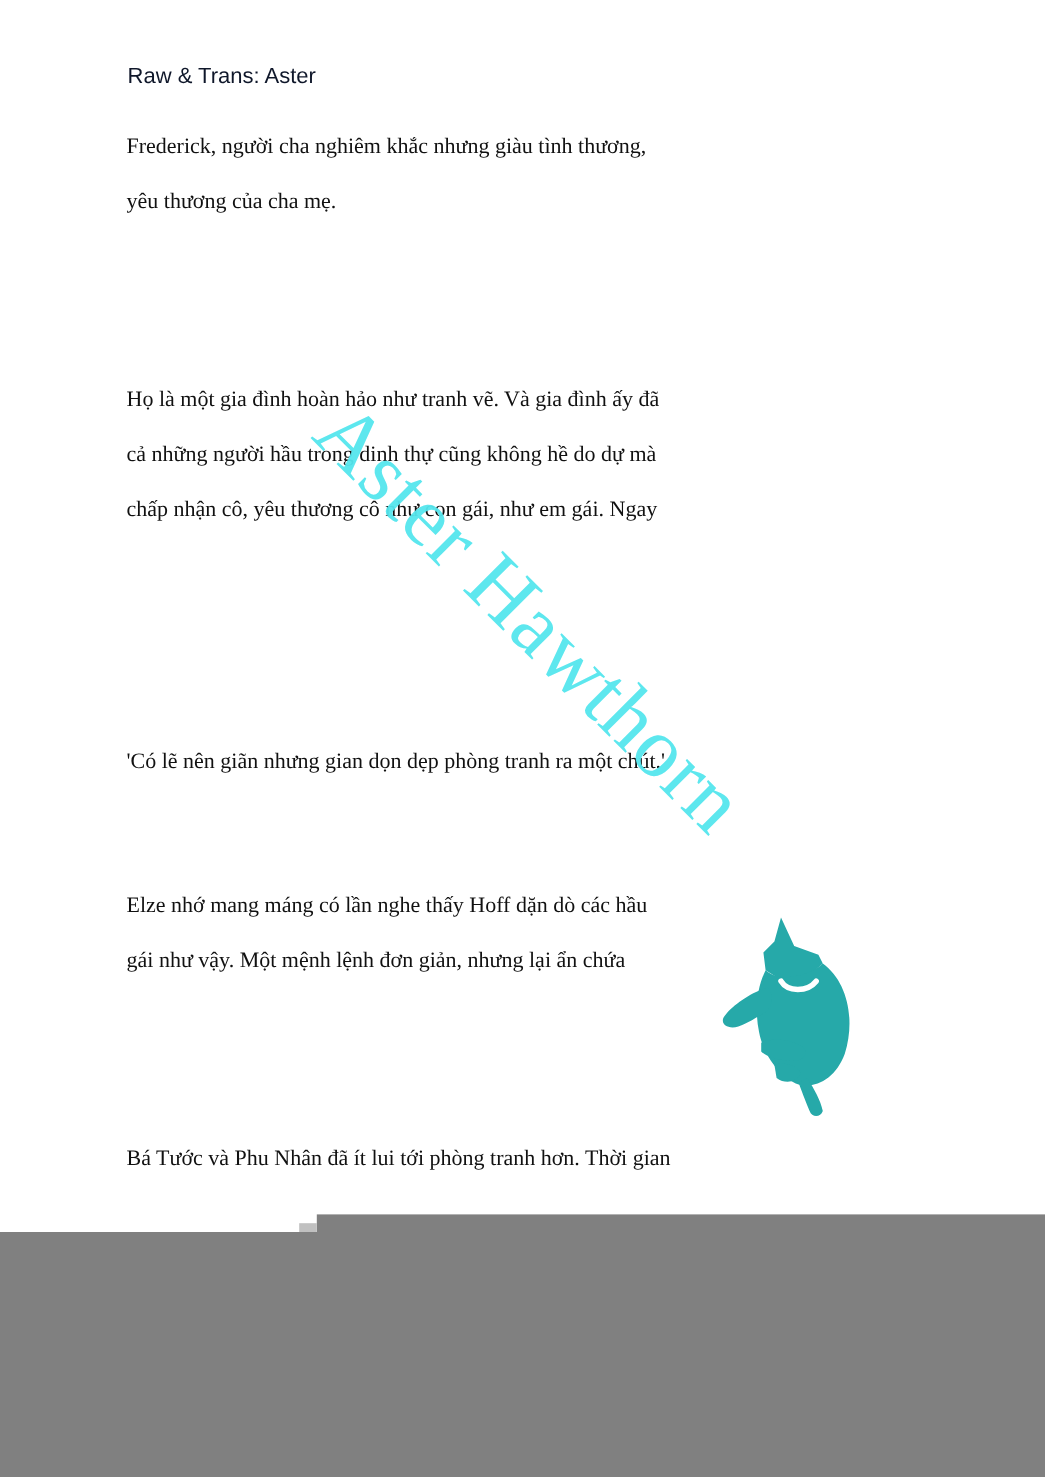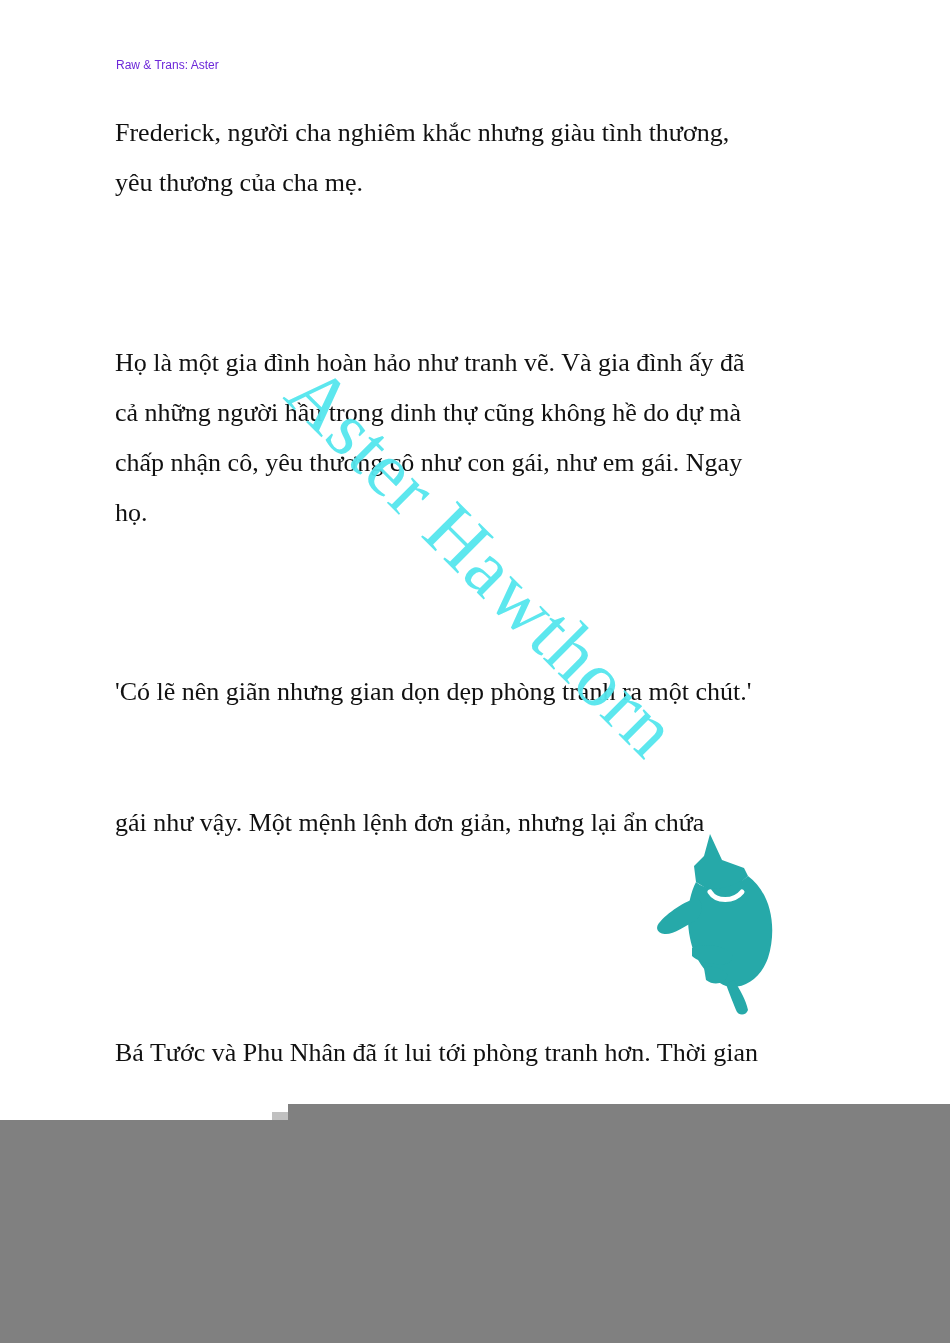--- a/index.html
+++ b/index.html
@@ -12,29 +12,29 @@
       height: 1343px;
       position: relative;
       overflow: hidden;
       background: #ffffff;
     }
     .header {
       position: absolute;
       left: 116px;
       top: 58px;
       font-family: "Liberation Sans", sans-serif;
-      font-size: 12px;
-      color: #6d28d9;
+      font-size: 20px;
+      color: #0f172a;
       white-space: nowrap;
     }
     .para {
       position: absolute;
       left: 115px;
       font-family: "Liberation Serif", serif;
-      font-size: 26px;
+      font-size: 20px;
       color: #111111;
       line-height: 50px;
       white-space: nowrap;
       margin: 0;
     }
     .para .line {
       display: block;
       height: 50px;
     }
     .watermark {
@@ -96,28 +96,28 @@
 
 <div class="para" style="top:108px;">
   <span class="line">Frederick, người cha nghiêm khắc nhưng giàu tình thương,</span>
   <span class="line">yêu thương của cha mẹ.</span>
 </div>
 
 <div class="para" style="top:338px;">
   <span class="line">Họ là một gia đình hoàn hảo như tranh vẽ. Và gia đình ấy đã</span>
   <span class="line">cả những người hầu trong dinh thự cũng không hề do dự mà</span>
   <span class="line">chấp nhận cô, yêu thương cô như con gái, như em gái. Ngay</span>
-  <span class="line">họ.</span>
 </div>
 
 <div class="para" style="top:667px;">
   <span class="line">'Có lẽ nên giãn nhưng gian dọn dẹp phòng tranh ra một chút.'</span>
 </div>
 
 <div class="para" style="top:798px;">
+  <span class="line">Elze nhớ mang máng có lần nghe thấy Hoff dặn dò các hầu</span>
   <span class="line">gái như vậy. Một mệnh lệnh đơn giản, nhưng lại ẩn chứa</span>
 </div>
 
 <div class="para" style="top:1028px;text-align:right;">
   <span class="line">Bá Tước và Phu Nhân đã ít lui tới phòng tranh hơn. Thời gian</span>
 </div>
 
 <div class="watermark">Aster Hawthorn</div>
 
 <svg class="cat" viewBox="0 0 125 185" xmlns="http://www.w3.org/2000/svg">

